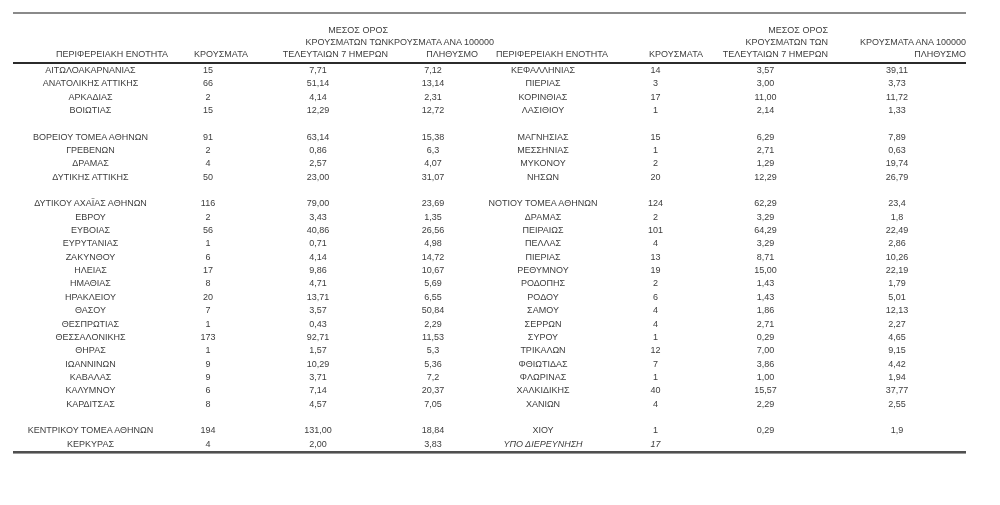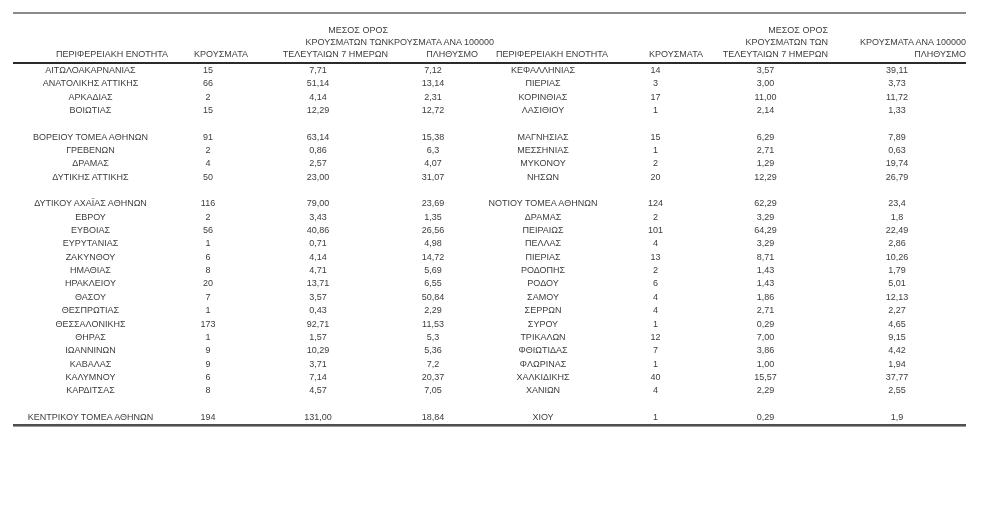--- a/index.html
+++ b/index.html
@@ -226,20 +226,30 @@
           <td>ΖΑΚΥΝΘΟΥ</td>
           <td>6</td>
           <td>4,14</td>
           <td>14,72</td>
           <td>ΠΙΕΡΙΑΣ</td>
           <td>13</td>
           <td>8,71</td>
           <td>10,26</td>
         </tr>
         <tr>
+          <td>ΗΛΕΙΑΣ</td>
+          <td>17</td>
+          <td>9,86</td>
+          <td>10,67</td>
+          <td>ΡΕΘΥΜΝΟΥ</td>
+          <td>19</td>
+          <td>15,00</td>
+          <td>22,19</td>
+        </tr>
+        <tr>
           <td>ΗΜΑΘΙΑΣ</td>
           <td>8</td>
           <td>4,71</td>
           <td>5,69</td>
           <td>ΡΟΔΟΠΗΣ</td>
           <td>2</td>
           <td>1,43</td>
           <td>1,79</td>
         </tr>
         <tr>
@@ -338,16 +348,26 @@
         <tr>
           <td>ΚΕΝΤΡΙΚΟΥ ΤΟΜΕΑ ΑΘΗΝΩΝ</td>
           <td>194</td>
           <td>131,00</td>
           <td>18,84</td>
           <td>ΧΙΟΥ</td>
           <td>1</td>
           <td>0,29</td>
           <td>1,9</td>
         </tr>
+        <tr>
+          <td>ΚΕΡΚΥΡΑΣ</td>
+          <td>4</td>
+          <td>2,00</td>
+          <td>3,83</td>
+          <td class="italic">ΥΠΟ ΔΙΕΡΕΥΝΗΣΗ</td>
+          <td class="italic">17</td>
+          <td class="italic"></td>
+          <td class="italic"></td>
+        </tr>
       </tbody>
   </table>
   <div class="rule-bottom"></div>
 </div>
 
 </body></html>

